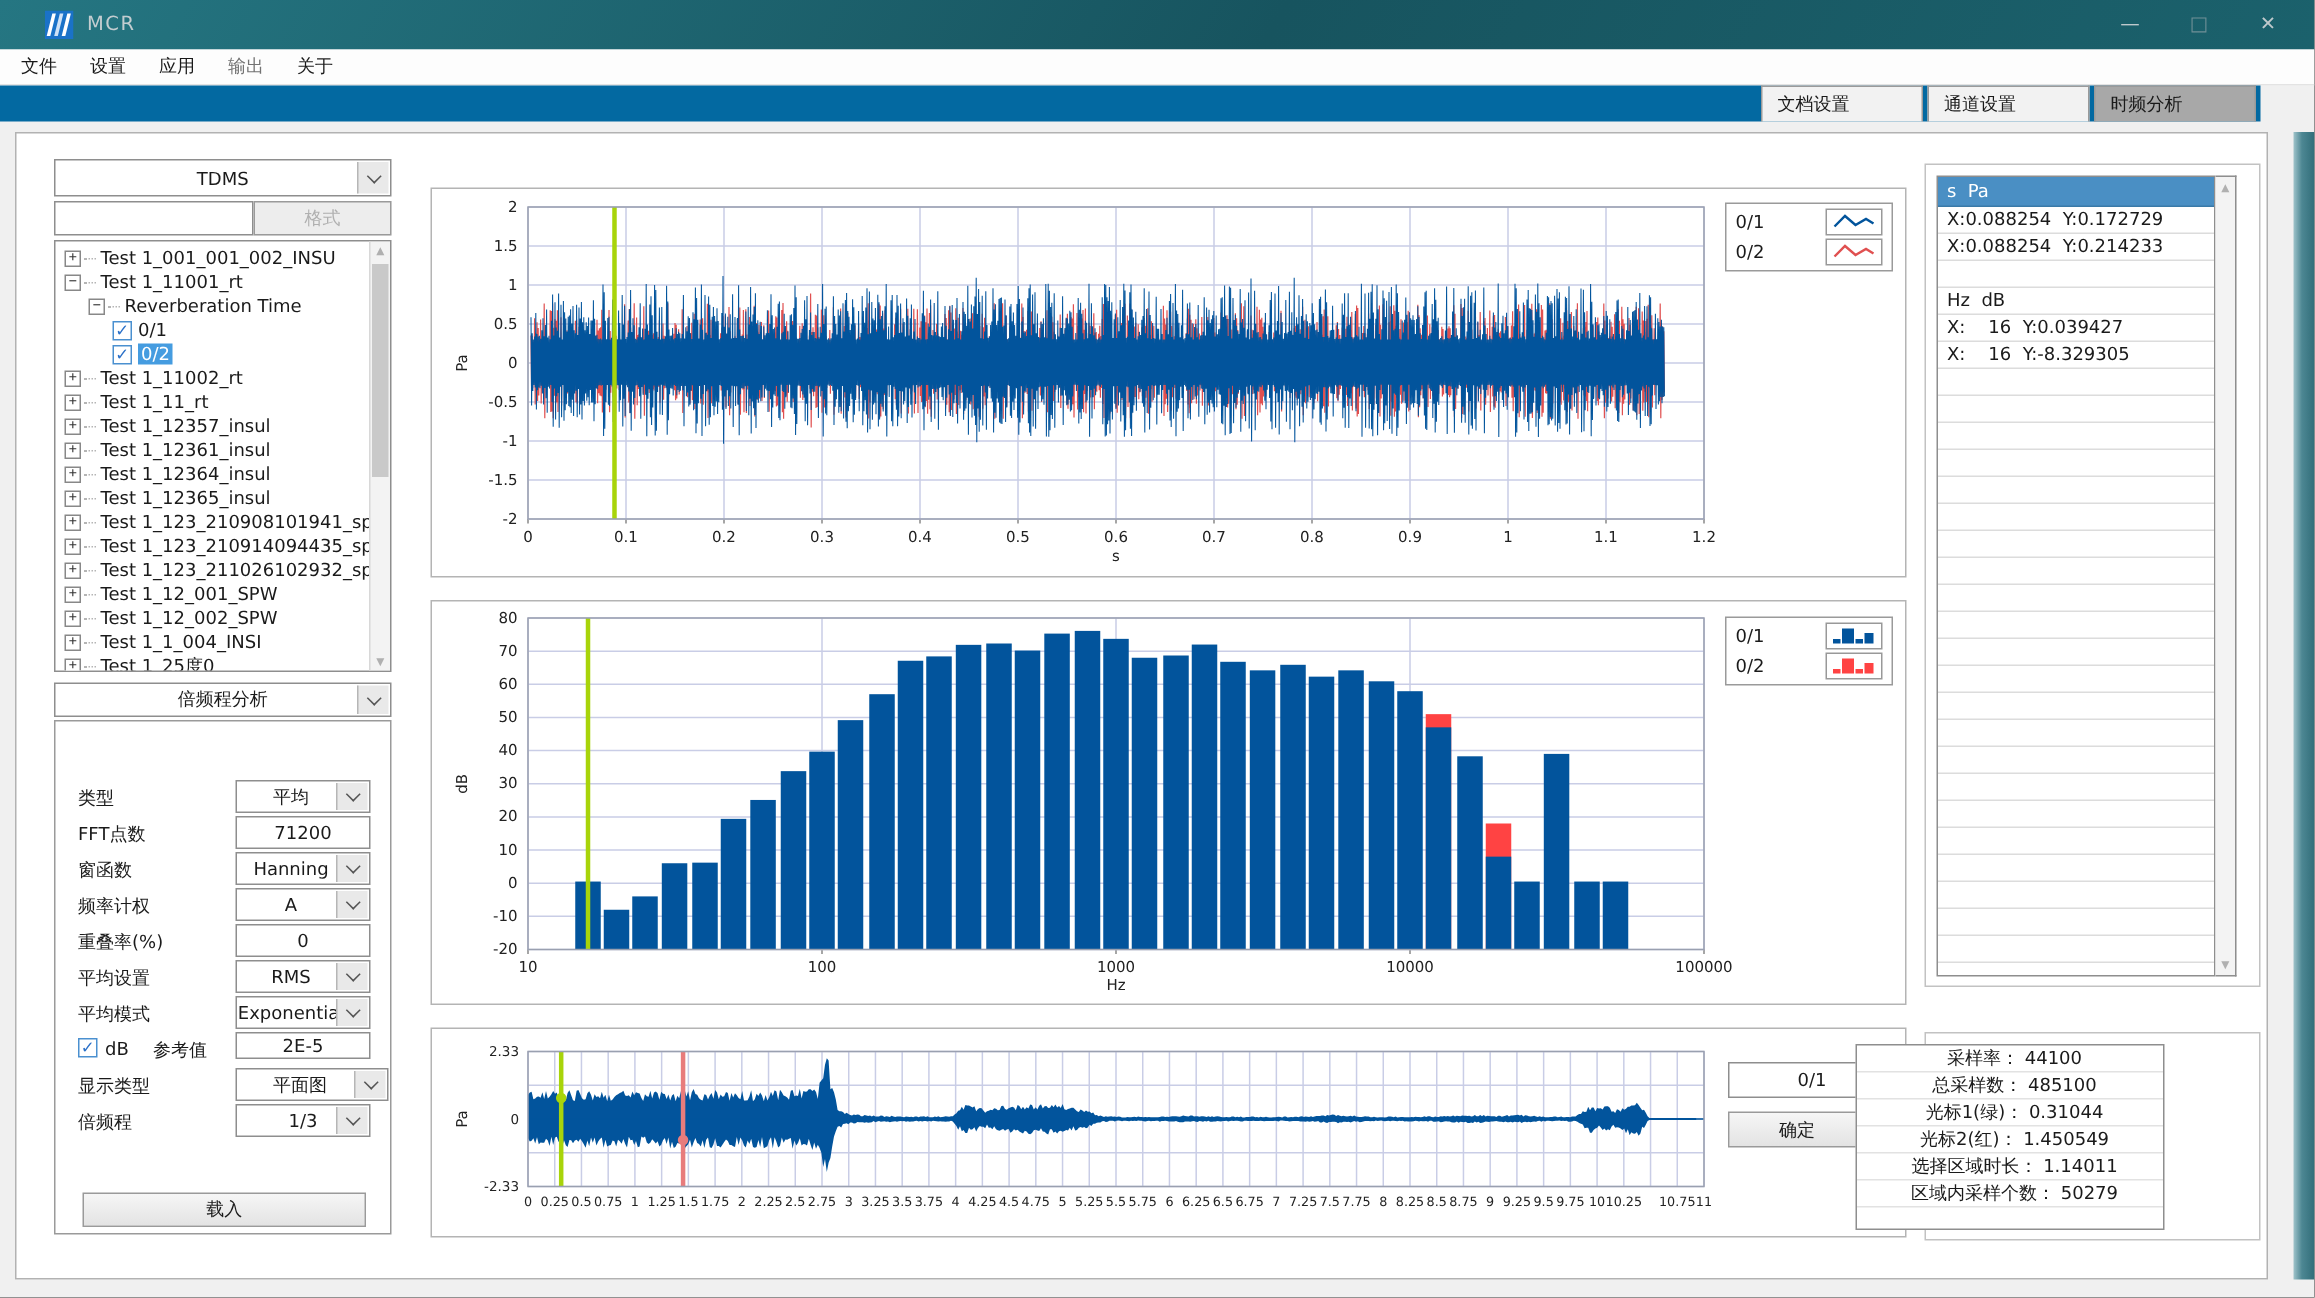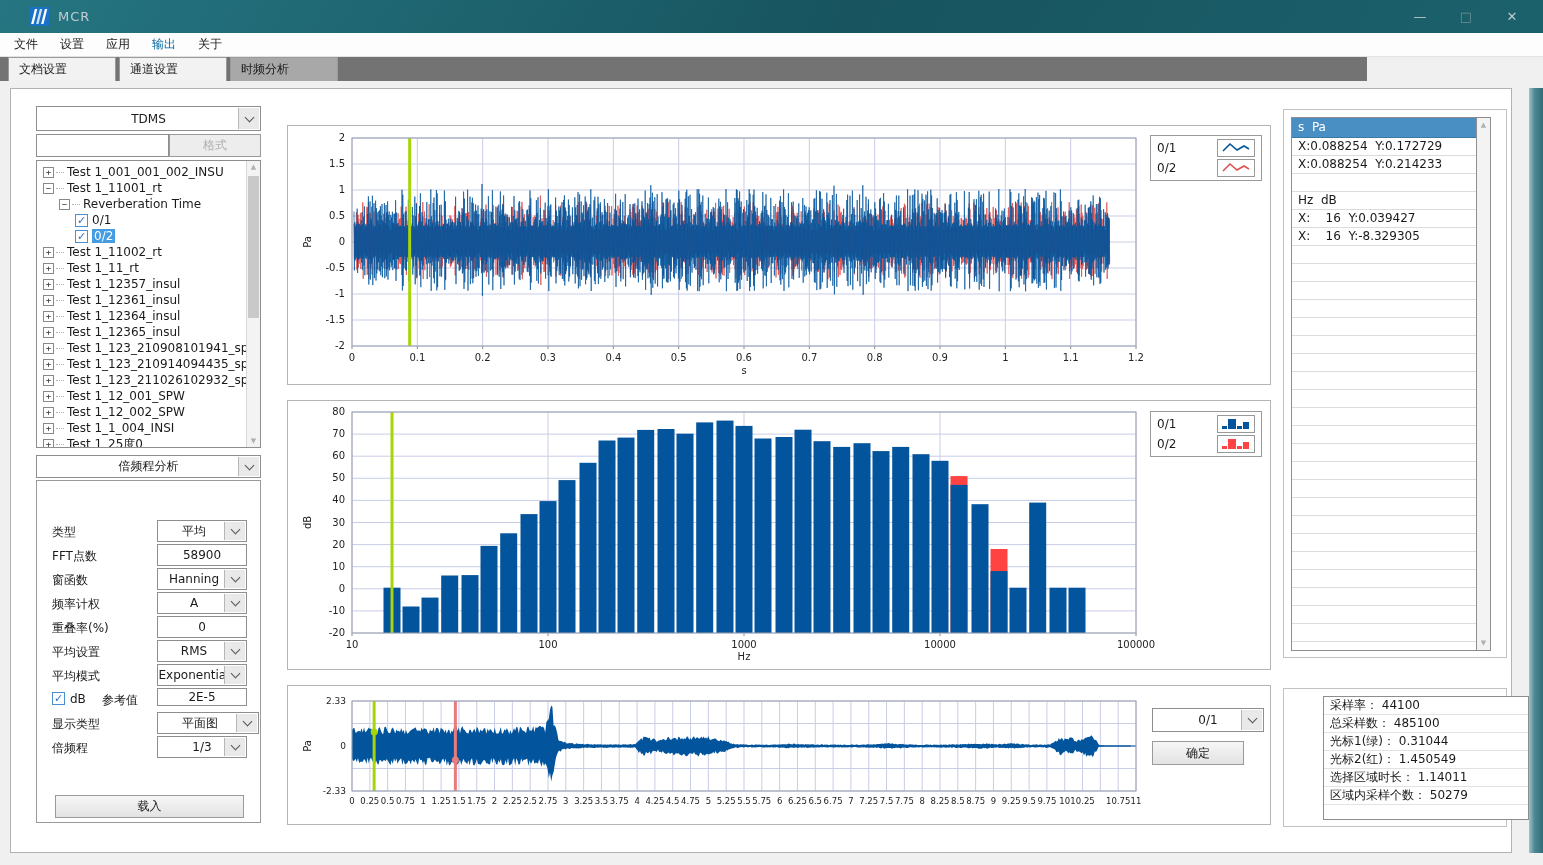--- a/index.html
+++ b/index.html
@@ -10,23 +10,23 @@
     background:linear-gradient(120deg,#257682 0%,#17545f 55%,#1b616c 100%);display:flex;align-items:center;}
   .title-text{color:#c3cdd0;font-size:13px;margin-left:9px;letter-spacing:1px;}
   .logo{width:19px;height:19px;margin-left:30px;}
   .winbtns{position:absolute;right:8px;top:0;height:33px;display:flex;}
   .winbtn{width:46px;height:33px;display:flex;align-items:center;justify-content:center;color:#bfc9cc;font-size:13px;}
   .winbtn.dim{color:#6e8f96;}
   
   .menubar{position:absolute;left:0;top:33px;width:1543px;height:24px;background:#fdfdfd;
     border-bottom:1px solid #e3e3e3;display:flex;align-items:center;padding-left:14px;gap:22px;box-sizing:border-box;}
   .menu-item{cursor:default;}
-  .menu-item.disabled{color:#0369a1;}
-  
-  .tabbar{position:absolute;left:0;top:57px;width:1367px;height:24px;background:#737373;display:flex;padding-left:8px;box-sizing:border-box;}
+  .menu-item.disabled{color:#737373;}
+  
+  .tabbar{position:absolute;left:0;top:57px;width:1507px;height:24px;background:#0369a1;display:flex;padding-left:8px;box-sizing:border-box;justify-content:flex-end;}
   .tab{width:108px;height:24px;background:#f2f2f2;border:1px solid #9a9a9a;border-bottom:none;
     display:flex;align-items:center;padding-left:10px;box-sizing:border-box;margin-right:3px;}
   .tab.active{background:#a8a8a8;}
   
   .main-panel{position:absolute;left:10px;top:88px;width:1502px;height:765px;background:#ffffff;border:1px solid #b2b2b2;box-sizing:border-box;}
   .edge-right{position:absolute;left:1529px;top:88px;width:14px;height:765px;
     background:linear-gradient(90deg,#9fc3ca,#4d8793 40%,#316d79);}
   
   .panel{position:absolute;background:#fff;border:1px solid #b4b4b4;box-sizing:border-box;}
   .sel,.inp{position:absolute;background:#fff;border:1px solid #8e8e8e;box-sizing:border-box;
@@ -221,21 +221,21 @@
     <div id="form-rows">
         <span class="form-row-label" style="top: 43px;">类型</span>
         <div class="sel" style="left: 120px; top: 39px; width: 90px; height: 22px; font-size: 12px; text-align: center;">
           <span class="sel-val" style="padding-right: 16px;">平均</span>
           <span class="arrowbtn">
             <span class="chev"></span>
           </span>
         </div>
         <span class="form-row-label" style="top: 67px;">FFT点数</span>
         <div class="inp" style="left: 120px; top: 63px; width: 90px; height: 22px; font-size: 12px;">
-          <span class="sel-val">58900</span>
+          <span class="sel-val">71200</span>
         </div>
         <span class="form-row-label" style="top: 91px;">窗函数</span>
         <div class="sel" style="left: 120px; top: 87px; width: 90px; height: 22px; font-size: 12px;">
           <span class="sel-val" style="padding-right: 16px;">Hanning</span>
           <span class="arrowbtn">
             <span class="chev"></span>
           </span>
         </div>
         <span class="form-row-label" style="top: 115px;">频率计权</span>
         <div class="sel" style="left: 120px; top: 111px; width: 90px; height: 22px; font-size: 12px;">
@@ -641,21 +641,21 @@
       <div class="list-row"></div>
       <div class="list-row"></div>
       <div class="list-row"></div>
     </div>
   <div class="vscroll" style="left:1477px;top:117px;width:14px;height:534px;border:1px solid #8e8e8e;border-left:none;box-sizing:border-box;">
     <span class="varrow" style="top:1px;">▲</span>
     <span class="varrow" style="bottom:1px;">▼</span>
   </div>
 
   <div class="panel" style="left:1283px;top:688px;width:224px;height:139px;border-color:#c2c2c2;"></div>
-  <div class="infobox" style="left:1323px;top:696px;width:206px;height:124px;" id="infobox">
+  <div class="infobox" style="left:1237px;top:696px;width:206px;height:124px;text-align:center;" id="infobox">
       <div class="info-row"><span>采样率：</span><span> 44100</span></div>
       <div class="info-row"><span>总采样数：</span><span> 485100</span></div>
       <div class="info-row"><span>光标1(绿)：</span><span> 0.31044</span></div>
       <div class="info-row"><span>光标2(红)：</span><span> 1.450549</span></div>
       <div class="info-row"><span>选择区域时长：</span><span> 1.14011</span></div>
       <div class="info-row"><span>区域内采样个数：</span><span> 50279</span></div>
     </div>
 
 </div>
 

